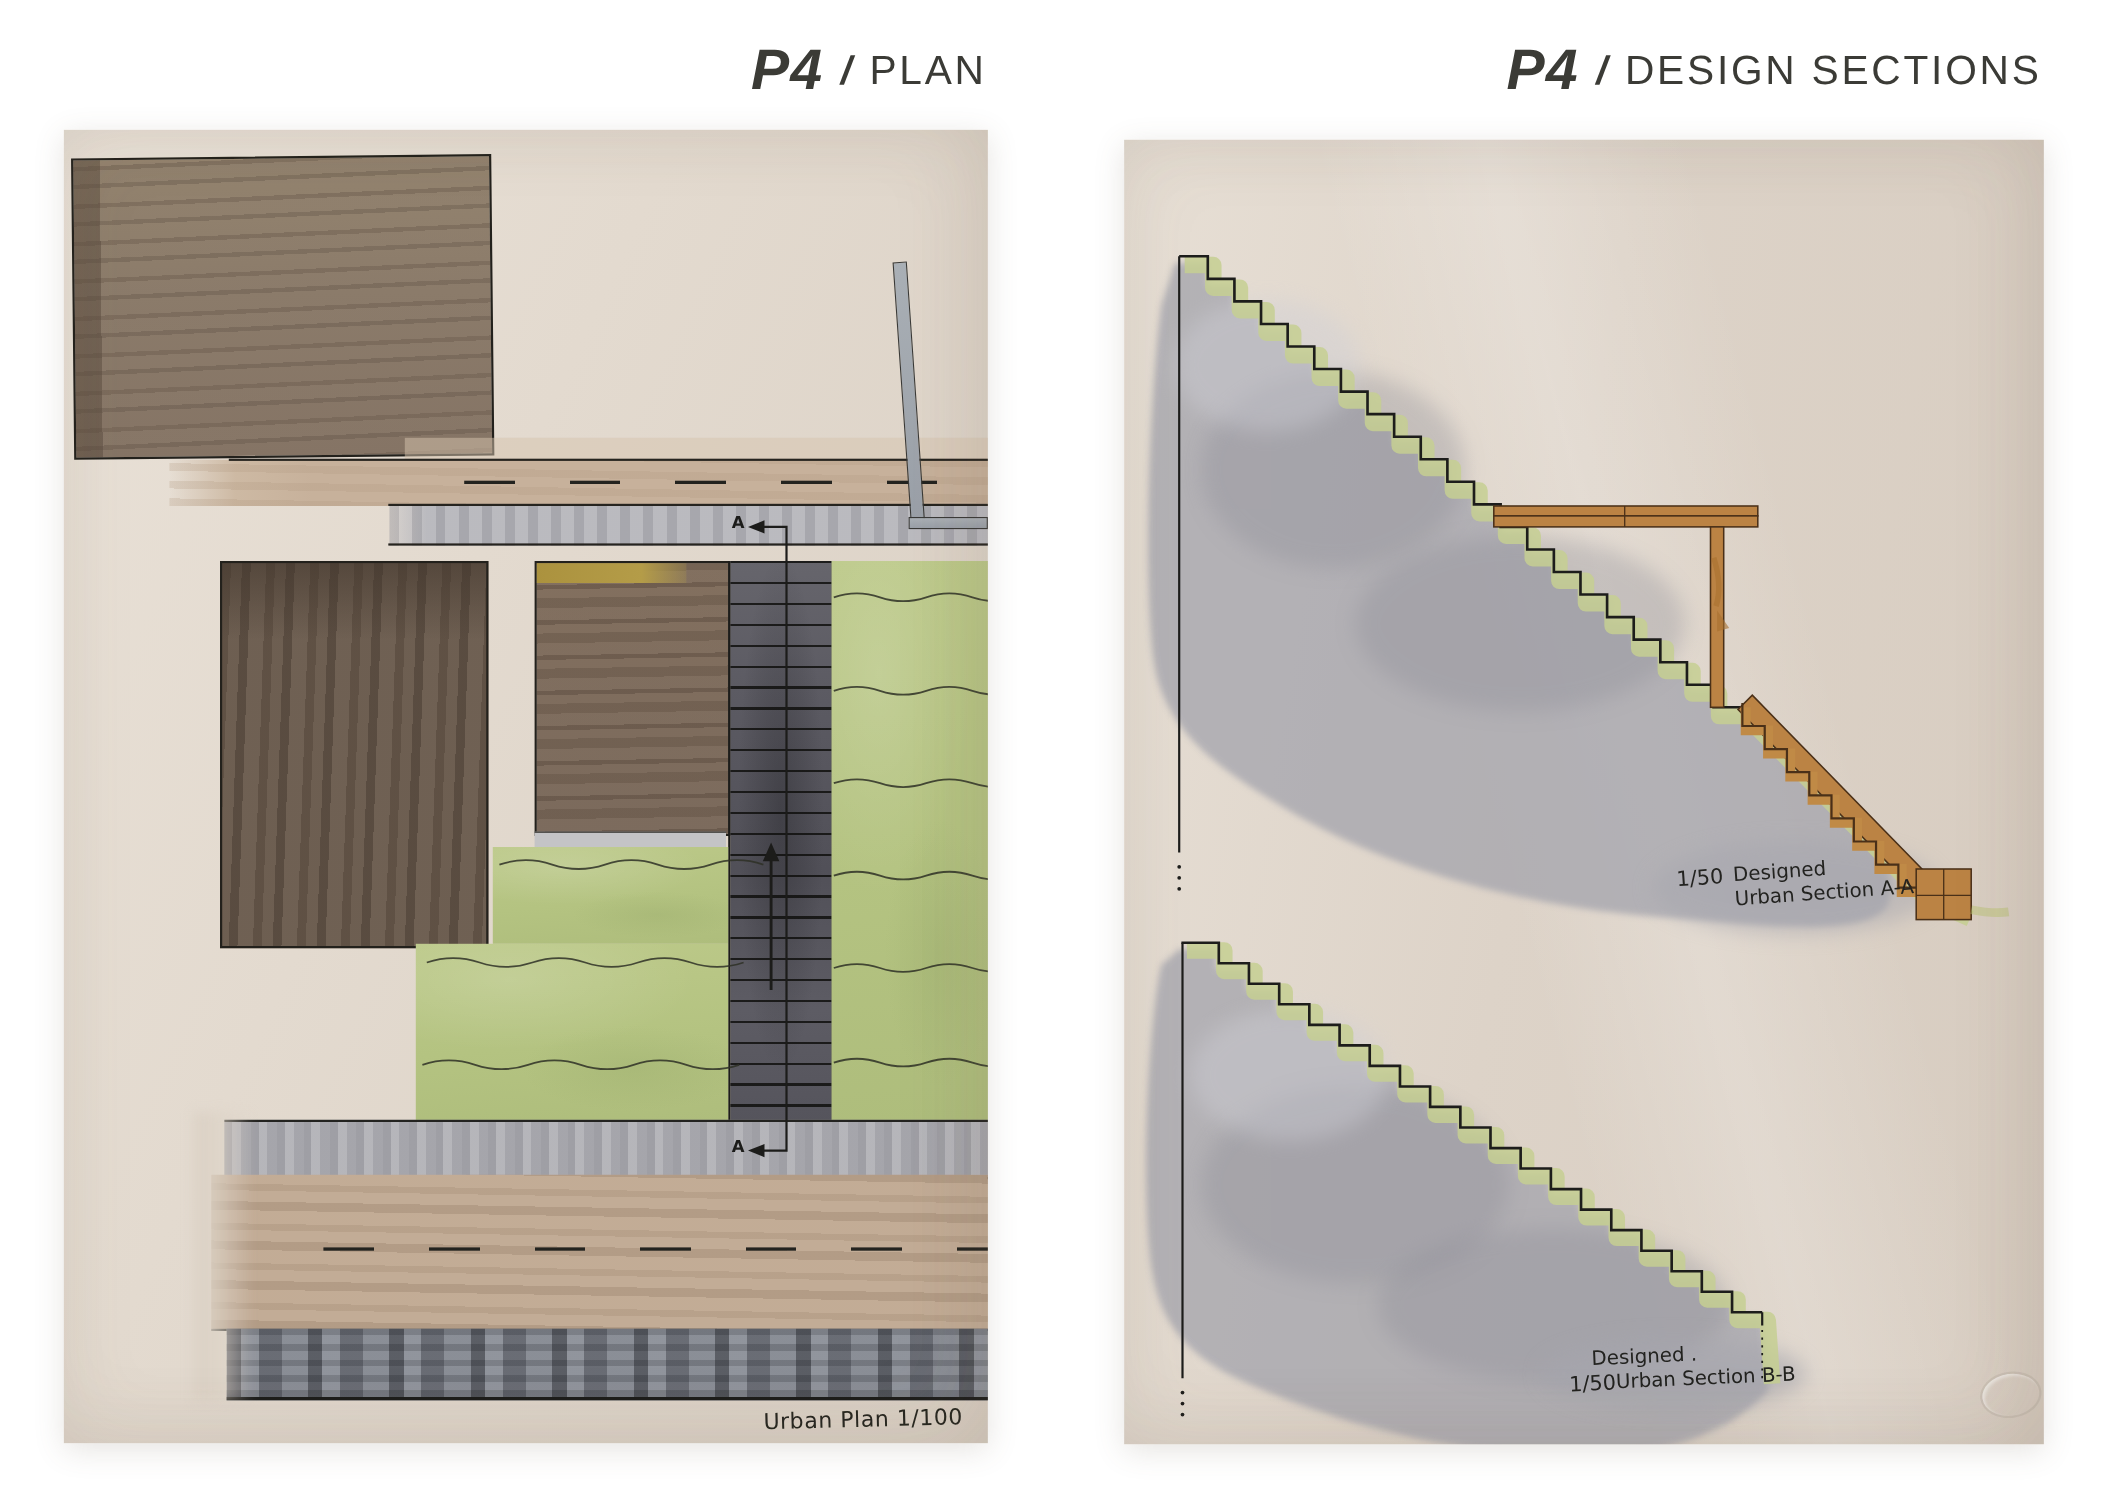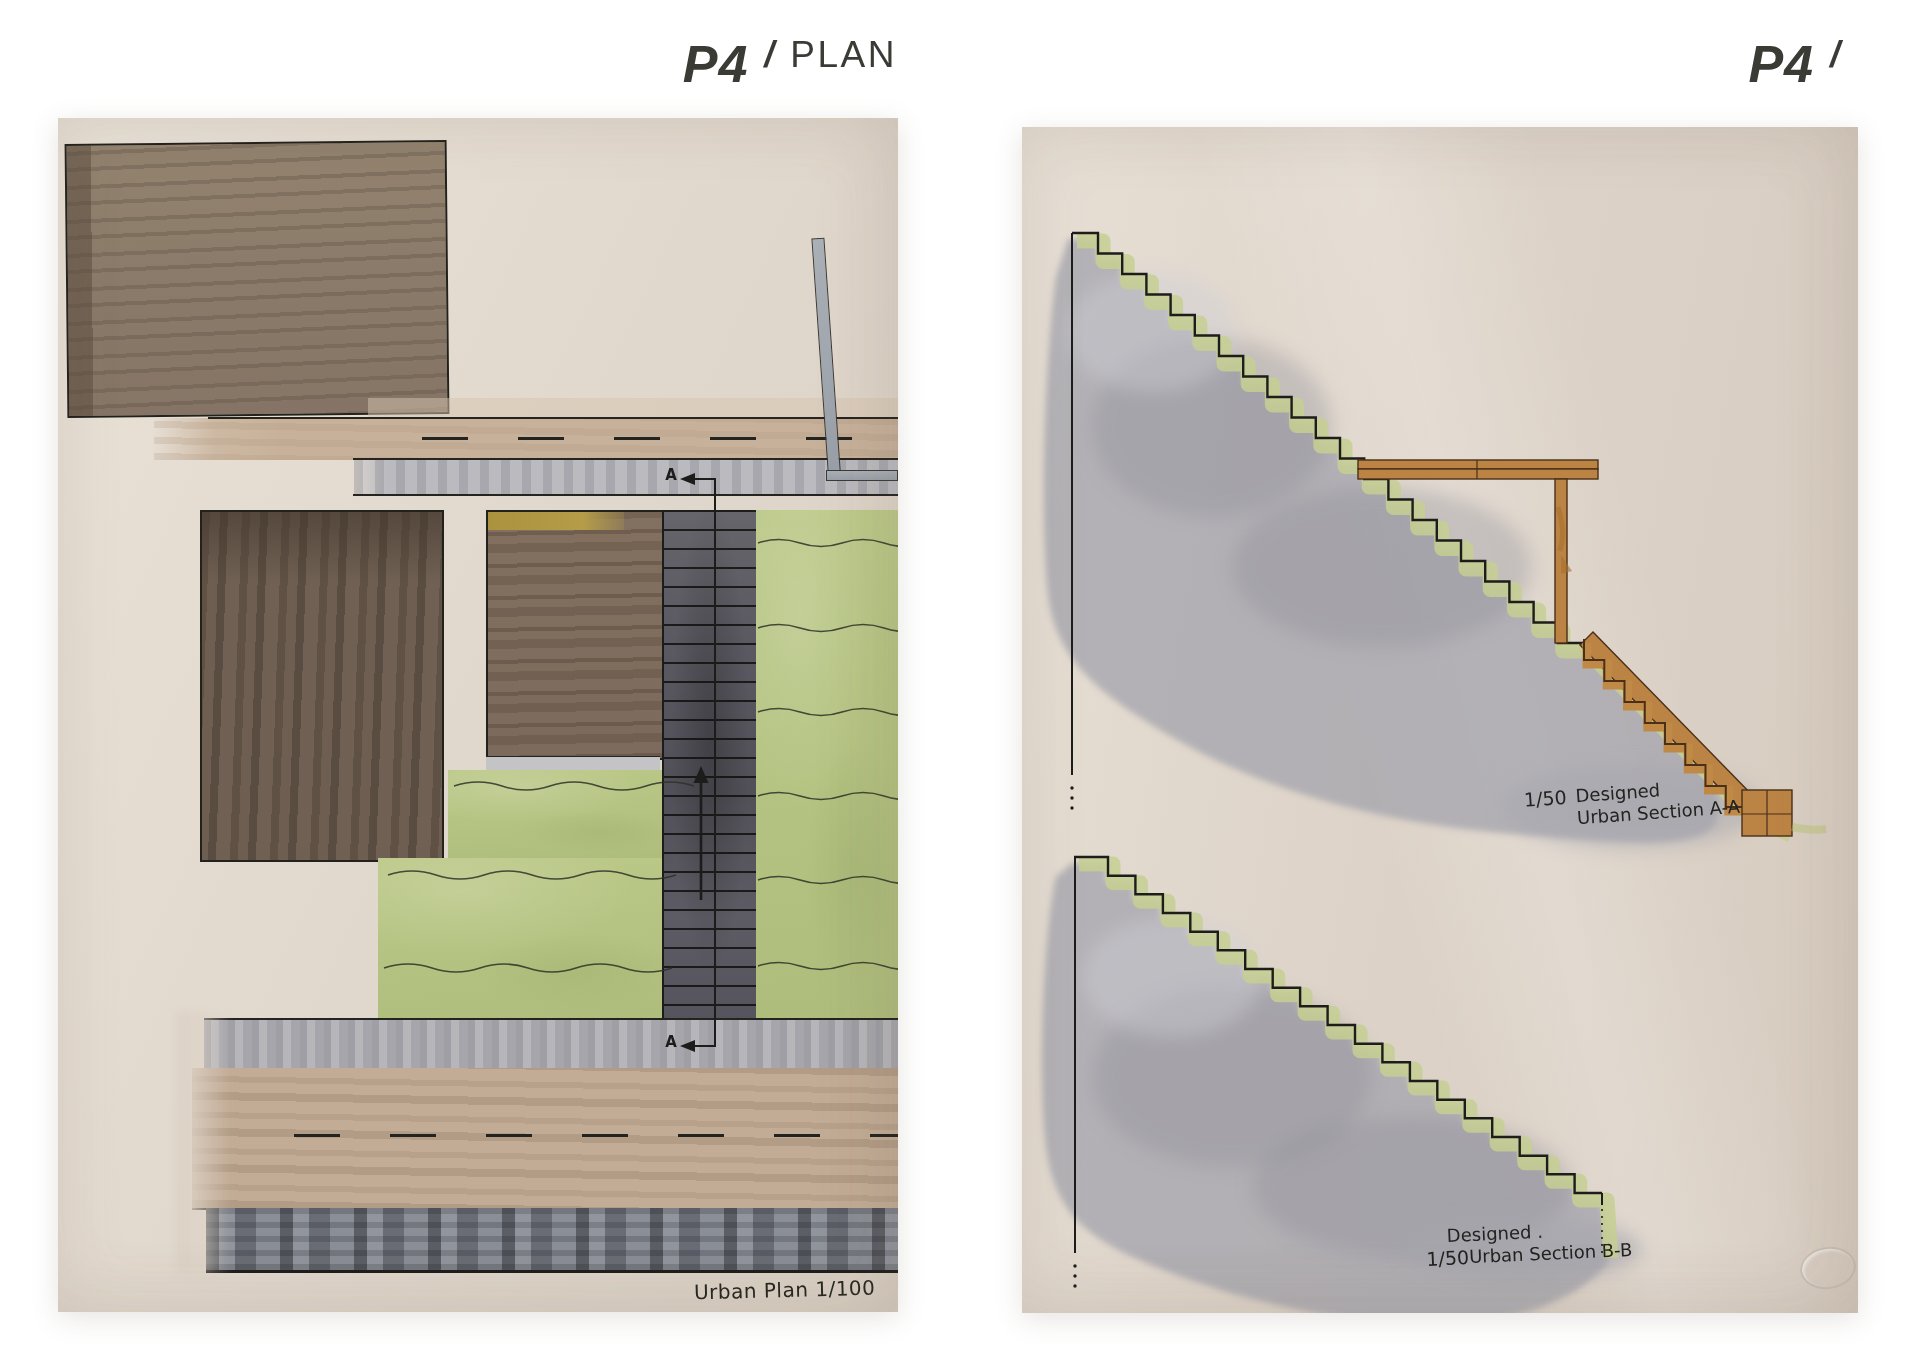--- a/index.html
+++ b/index.html
@@ -2,21 +2,21 @@
 <html style="--title-ink: #3b3b36; --ink: #22221f;"><head>
 <meta charset="utf-8">
 <style>
   html,body{margin:0;padding:0;}
   body{
     width:1920px;height:1362px;position:relative;overflow:hidden;
     background:#ffffff;
     font-family:"Liberation Sans", sans-serif;
   }
   
-  .title{position:absolute;display:flex;align-items:flex-start;color:var(--title-ink,#3b3b36);}
+  .title{position:absolute;display:flex;align-items:center;color:var(--title-ink,#3b3b36);}
   .title-left{top:34px;right:1023px;}
   .title-right{top:34px;right:64px;}
   .t-code{font-style:italic;font-weight:700;font-size:52px;letter-spacing:1px;}
   .t-sep{font-style:italic;font-weight:700;font-size:36px;margin:0 16px;}
   .t-label{font-weight:400;font-size:37px;letter-spacing:2.5px;}
 
   
   .paper{position:absolute;box-shadow:0 6px 26px rgba(100,85,70,.16);}
   .paper::after{content:"";position:absolute;inset:0;pointer-events:none;
     box-shadow:inset 0 0 70px rgba(110,95,75,.10), inset -24px -12px 70px rgba(110,95,75,.08);}
@@ -132,20 +132,21 @@
 <body>
 
 <div class="title title-left">
   <span class="t-code">P4</span>
   <span class="t-sep">/</span>
   <span class="t-label">PLAN</span>
 </div>
 <div class="title title-right">
   <span class="t-code">P4</span>
   <span class="t-sep">/</span>
+  <span class="t-label">DESIGN SECTIONS</span>
 </div>
 
 <div class="paper paper-left">
   <div class="bldg bldg-a"></div>
 
   <div class="road-shoulder"></div>
   <div class="road-h"></div>
   <div class="ink-line" style="left:150px;right:0;top:299px;"></div>
   <div class="dash-strip" style="left:364px;width:452px;top:319px;"></div>
   <div class="ink-line" style="left:295px;right:0;top:340px;"></div>

